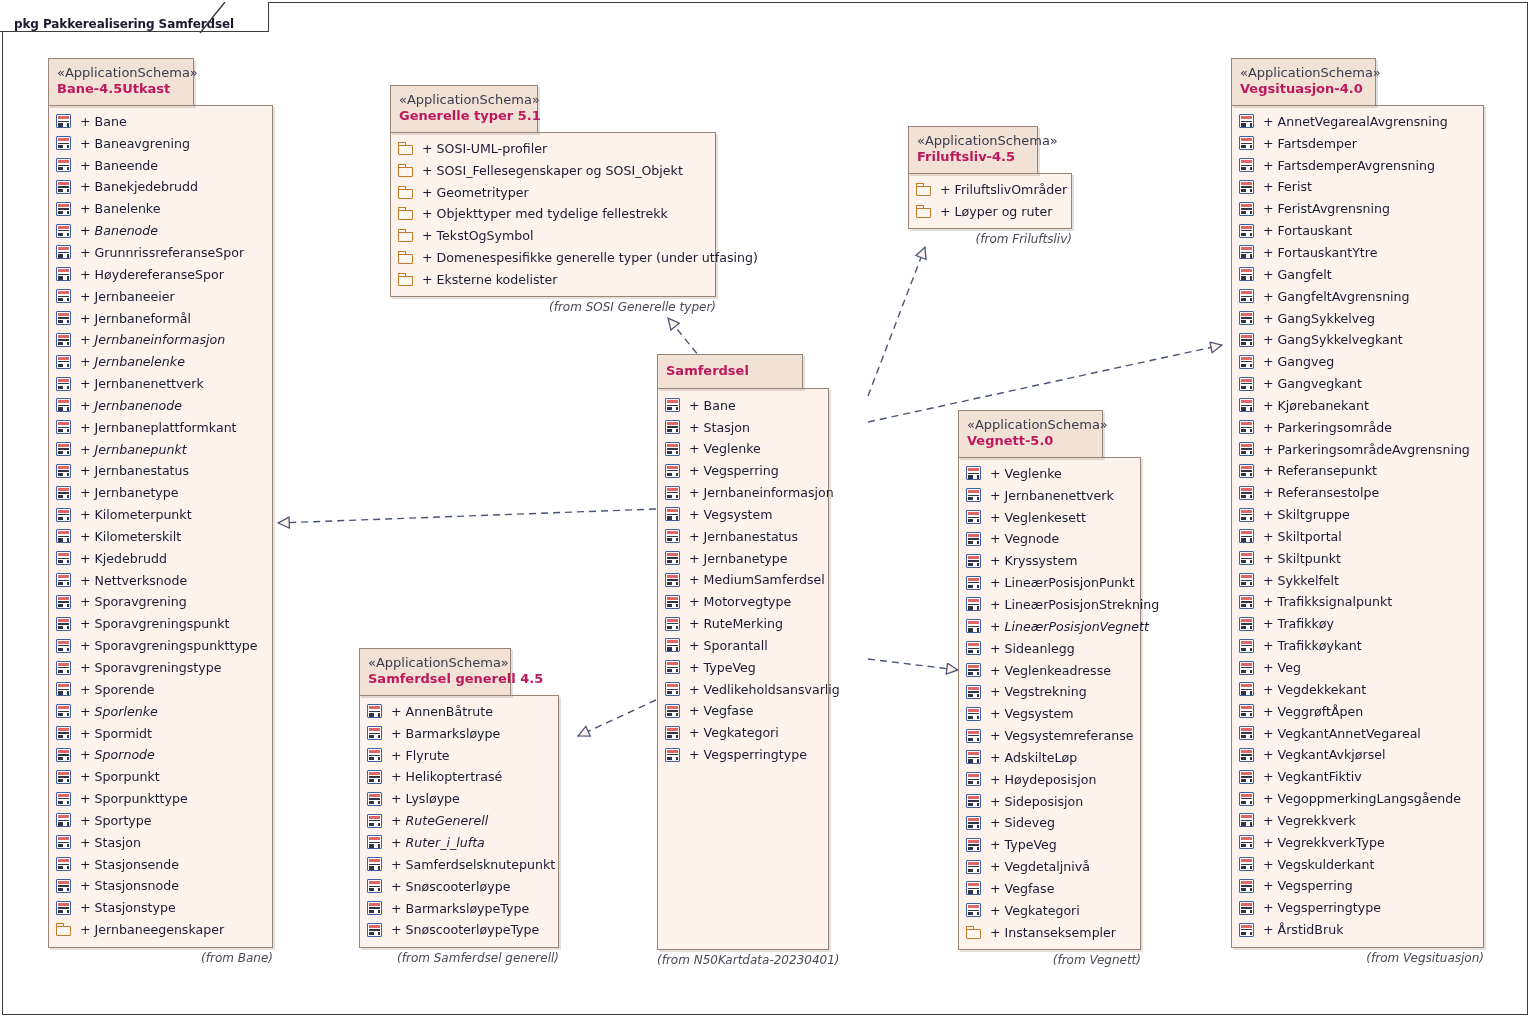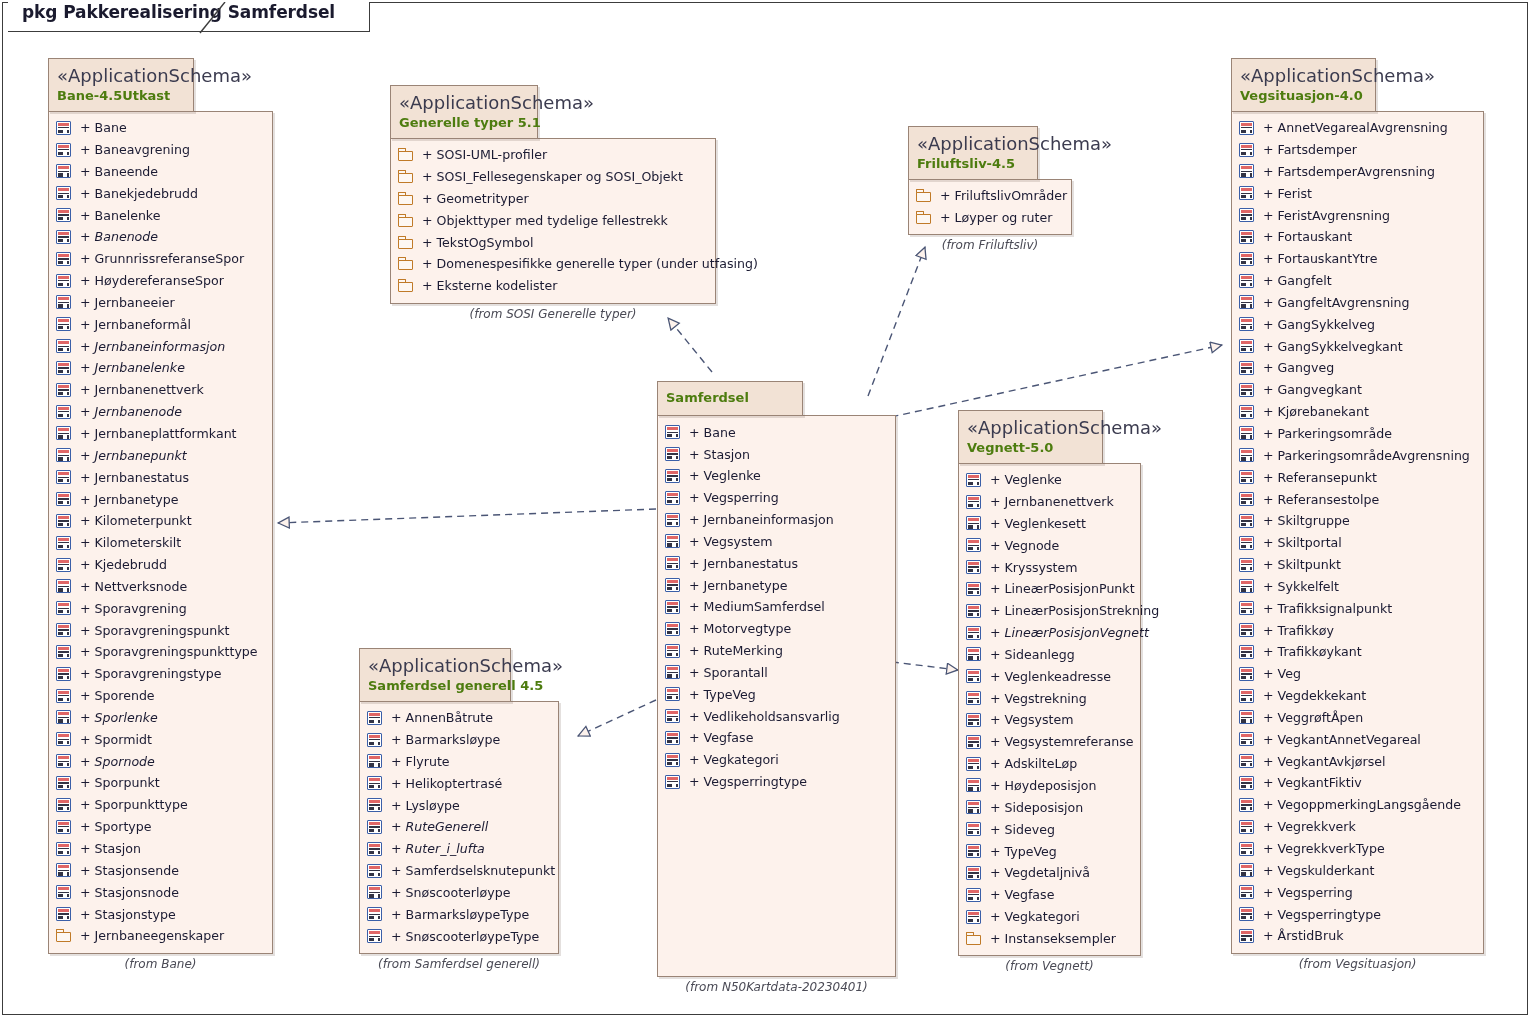--- a/index.html
+++ b/index.html
@@ -19,29 +19,29 @@
   
   #pkg-frame {
     position: absolute;
     left: 2px; top: 2px;
     width: 1526px; height: 1013px;
     border: 1px solid #3c3c3c;
     box-sizing: border-box;
   }
   #pkg-tab {
     position: absolute;
-    left: 8px; top: 2px;
+    left: 0; top: 2px;
     height: 30px;
     box-sizing: border-box;
     border: 1px solid #3c3c3c;
     border-left: none; border-top: none;
     background: #ffffff;
     padding: 0 34px 0 14px;
-    display: flex; align-items: flex-start;
-    font-size: 17px;
+    display: flex; align-items: flex-end;
+    font-size: 12px;
     font-weight: bold;
     letter-spacing: -0.1px;
     white-space: nowrap;
     border-bottom-right-radius: 0;
   }
   #pkg-tab::after {
     
     content: "";
     position: absolute;
     right: -1px; top: -1px; bottom: -1px;
@@ -73,47 +73,47 @@
     position: relative;
     background: #f2e2d5;
     border: 1px solid #9a8476;
     box-sizing: border-box;
     padding: 6px 12px 7px 8px;
     line-height: 1.25;
     z-index: 3;
     box-shadow: 2px 2px 0 rgba(120,100,90,0.20);
   }
   .pkg-stereo {
-    font-size: 18px;
+    font-size: 13px;
     color: #3b3b4f;
     white-space: nowrap;
   }
   .pkg-title {
     font-size: 13px;
     font-weight: bold;
-    color: #4d7c0f;
+    color: #be185d;
     white-space: nowrap;
   }
   .pkg-head.no-stereo { padding-top: 8px; padding-bottom: 9px; }
 
   .pkg-body {
     position: relative;
     margin-top: -1px;
     background: #fdf2ec;
     border: 1px solid #9a8476;
     box-sizing: border-box;
     padding: 5px 10px 6px 7px;
     z-index: 2;
     box-shadow: 2px 2px 0 rgba(120,100,90,0.20);
     text-align: right;
   }
 
   .pkg-from {
     margin-top: 3px;
-    text-align: center;
+    text-align: right;
     font-size: 12px;
     font-style: italic;
     color: #4a4a55;
     white-space: nowrap;
   }
 
   
   .member {
     display: flex;
     align-items: center;
@@ -993,21 +993,21 @@
           <i class="c2"></i>
           <i class="c3"></i>
           <i class="c4"></i>
         </span>
         <span class="mlabel">+ ÅrstidBruk</span>
       </div>
     </div>
   <div class="pkg-from">(from Vegsituasjon)</div>
 </div>
 
-<div class="pkg" id="pkg-samferdsel" style="left:657px; top:381px; width:239px;">
+<div class="pkg" id="pkg-samferdsel" style="left:657px; top:354px; width:172px;">
   <div class="pkg-head no-stereo" style="width:146px;">
     <div class="pkg-title">Samferdsel</div>
   </div>
   <div class="pkg-body" style="min-height:562px;">
       <div class="member">
         <span class="icon-class">
           <i class="c1"></i>
           <i class="c2"></i>
           <i class="c3"></i>
           <i class="c4"></i>

